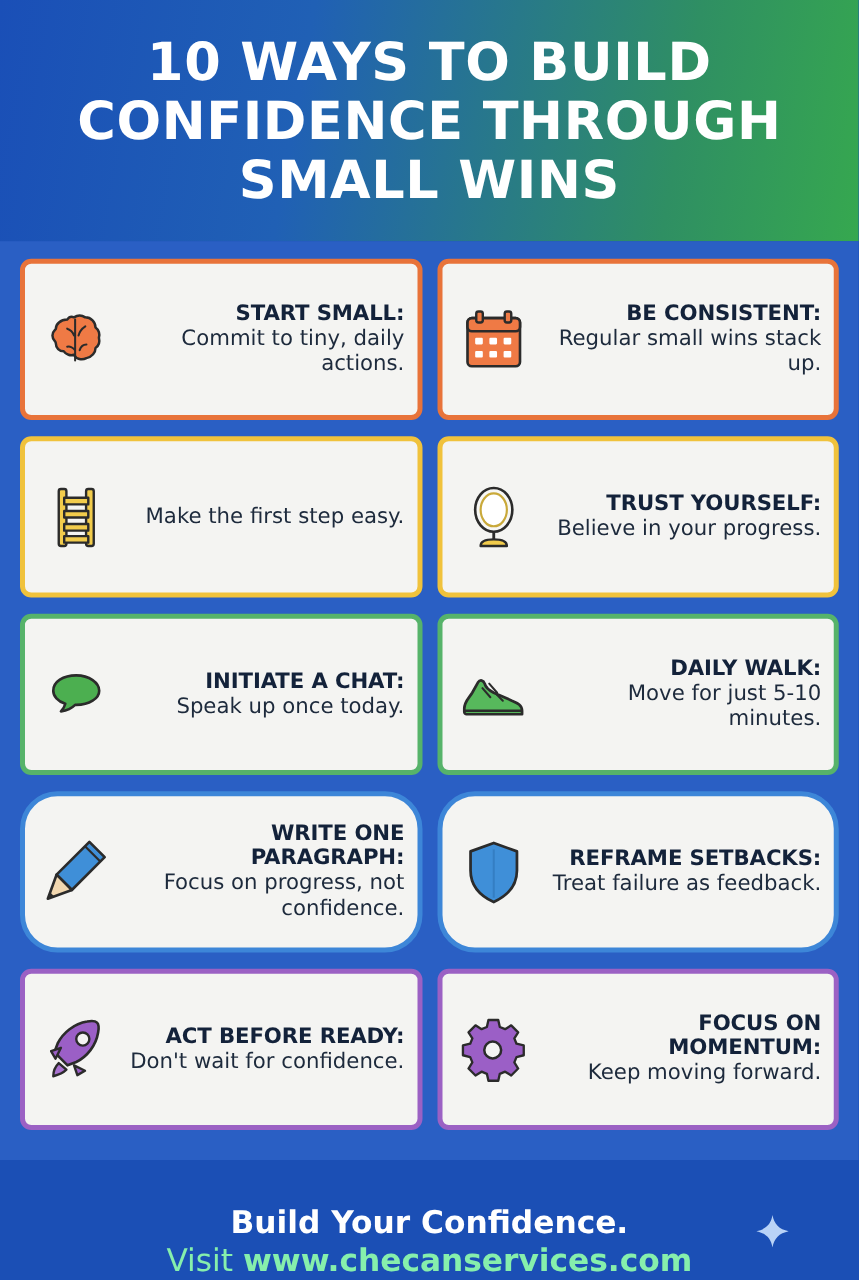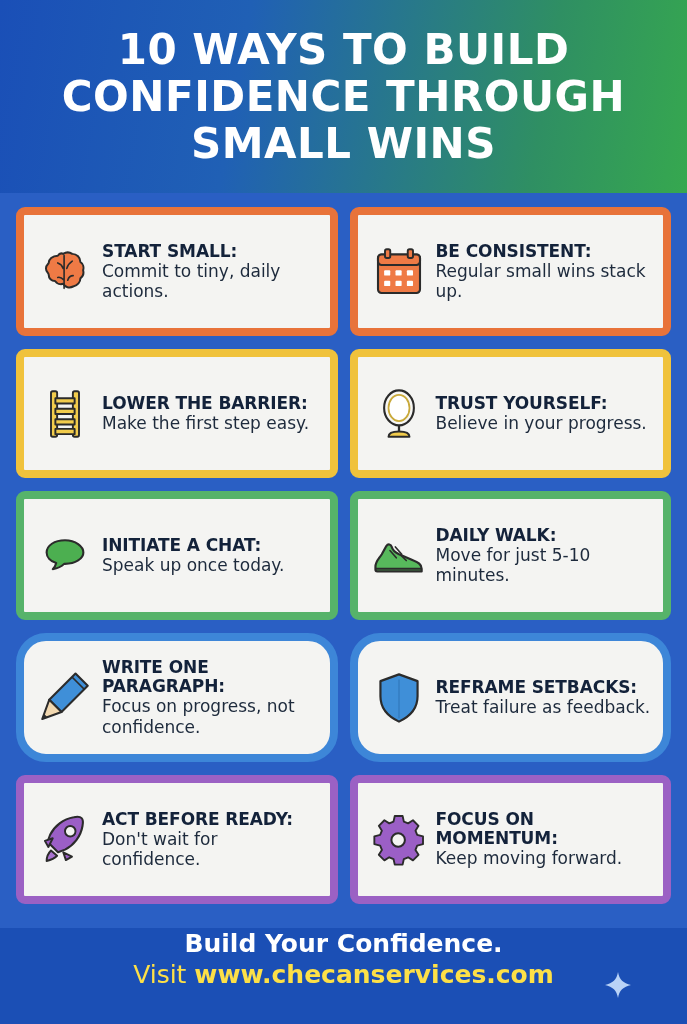--- a/index.html
+++ b/index.html
@@ -51,27 +51,28 @@
     box-sizing: border-box;
   }
   .grid {
     display: grid;
     grid-template-columns: 1fr 1fr;
     grid-auto-rows: 129px;
     gap: 13px 12px;
   }
   .card {
     background: #f4f4f2;
-    border: 8px solid #0f172a;
+    border: 4px solid #0f172a;
     border-radius: 9px;
     display: flex;
     align-items: center;
     padding: 8px 10px 8px 8px;
     box-sizing: border-box;
     overflow: hidden;
+    text-align: right;
   }
   .card-icon {
     flex: 0 0 66px;
     width: 66px;
     height: 66px;
     display: flex;
     align-items: center;
     justify-content: center;
     margin-right: 4px;
   }
@@ -103,32 +104,32 @@
   .b-blue   { border-color: #3d86d8; border-radius: 30px; }
   .b-purple { border-color: #9b61c4; }
 
   
   .footer {
     height: 96px;
     background: #1b4fb5;
     display: flex;
     flex-direction: column;
     align-items: center;
-    justify-content: flex-start;
+    justify-content: flex-end;
     position: relative;
   }
   .footer-line1 {
     color: #ffffff;
     font-weight: bold;
     font-size: 25px;
     font-family: "DejaVu Sans", sans-serif;
     line-height: 1.25;
   }
   .footer-line2 {
-    color: #fde047;
+    color: #86efac;
     font-size: 25px;
     font-family: "DejaVu Sans", sans-serif;
     line-height: 1.25;
   }
   .footer-line2 b { font-weight: bold; }
   .sparkle {
     position: absolute;
     right: 56px;
     bottom: 26px;
     width: 26px;
@@ -190,21 +191,20 @@
               <rect x="16" y="6" width="7" height="52" rx="2"></rect>
               <rect x="41" y="6" width="7" height="52" rx="2"></rect>
               <rect x="21" y="14" width="22" height="6"></rect>
               <rect x="21" y="26" width="22" height="6"></rect>
               <rect x="21" y="38" width="22" height="6"></rect>
               <rect x="21" y="49" width="22" height="6"></rect>
             </g>
           </svg>
         </div>
         <div class="card-text">
-          <div class="card-title">LOWER THE BARRIER:</div>
           <div class="card-desc">Make the first step easy.</div>
         </div>
       </div>
 
       <div class="card b-yellow">
         <div class="card-icon">
           <svg viewBox="0 0 64 64" width="56" height="56">
             <ellipse cx="32" cy="25" rx="17" ry="20" fill="#f7f7f5" stroke="#2b2b2b" stroke-width="2.4"></ellipse>
             <ellipse cx="32" cy="25" rx="12" ry="15" fill="#ffffff" stroke="#c9a93a" stroke-width="2"></ellipse>
             <path d="M32 45v8" stroke="#2b2b2b" stroke-width="2.6" fill="none"></path>

